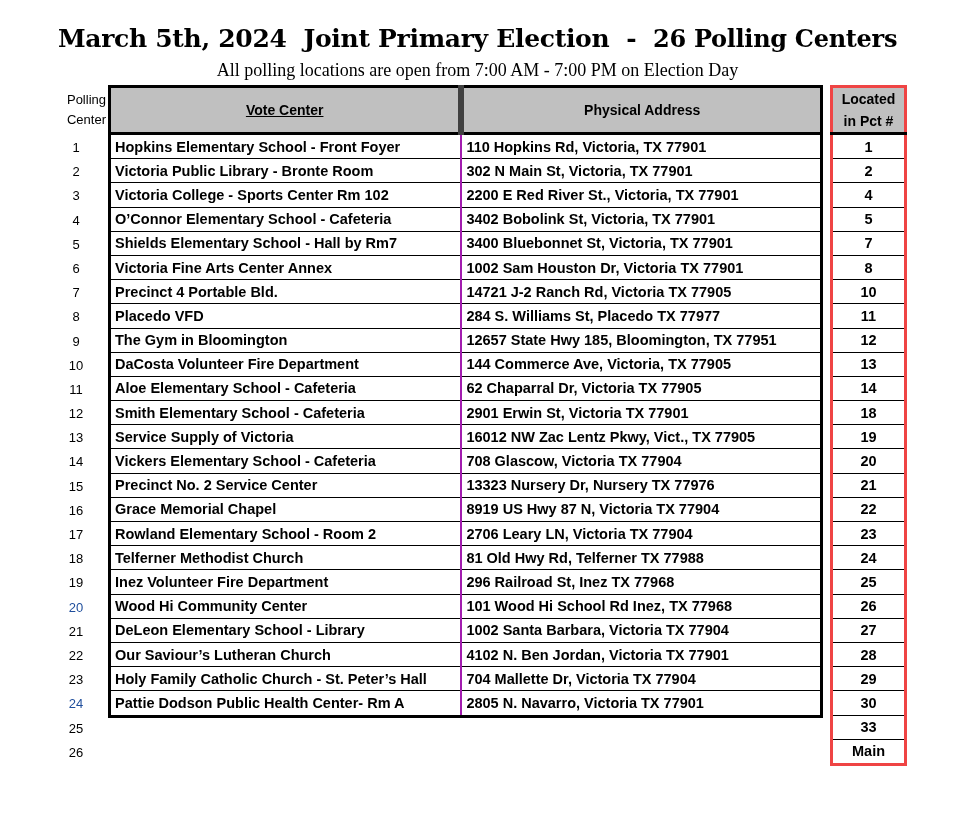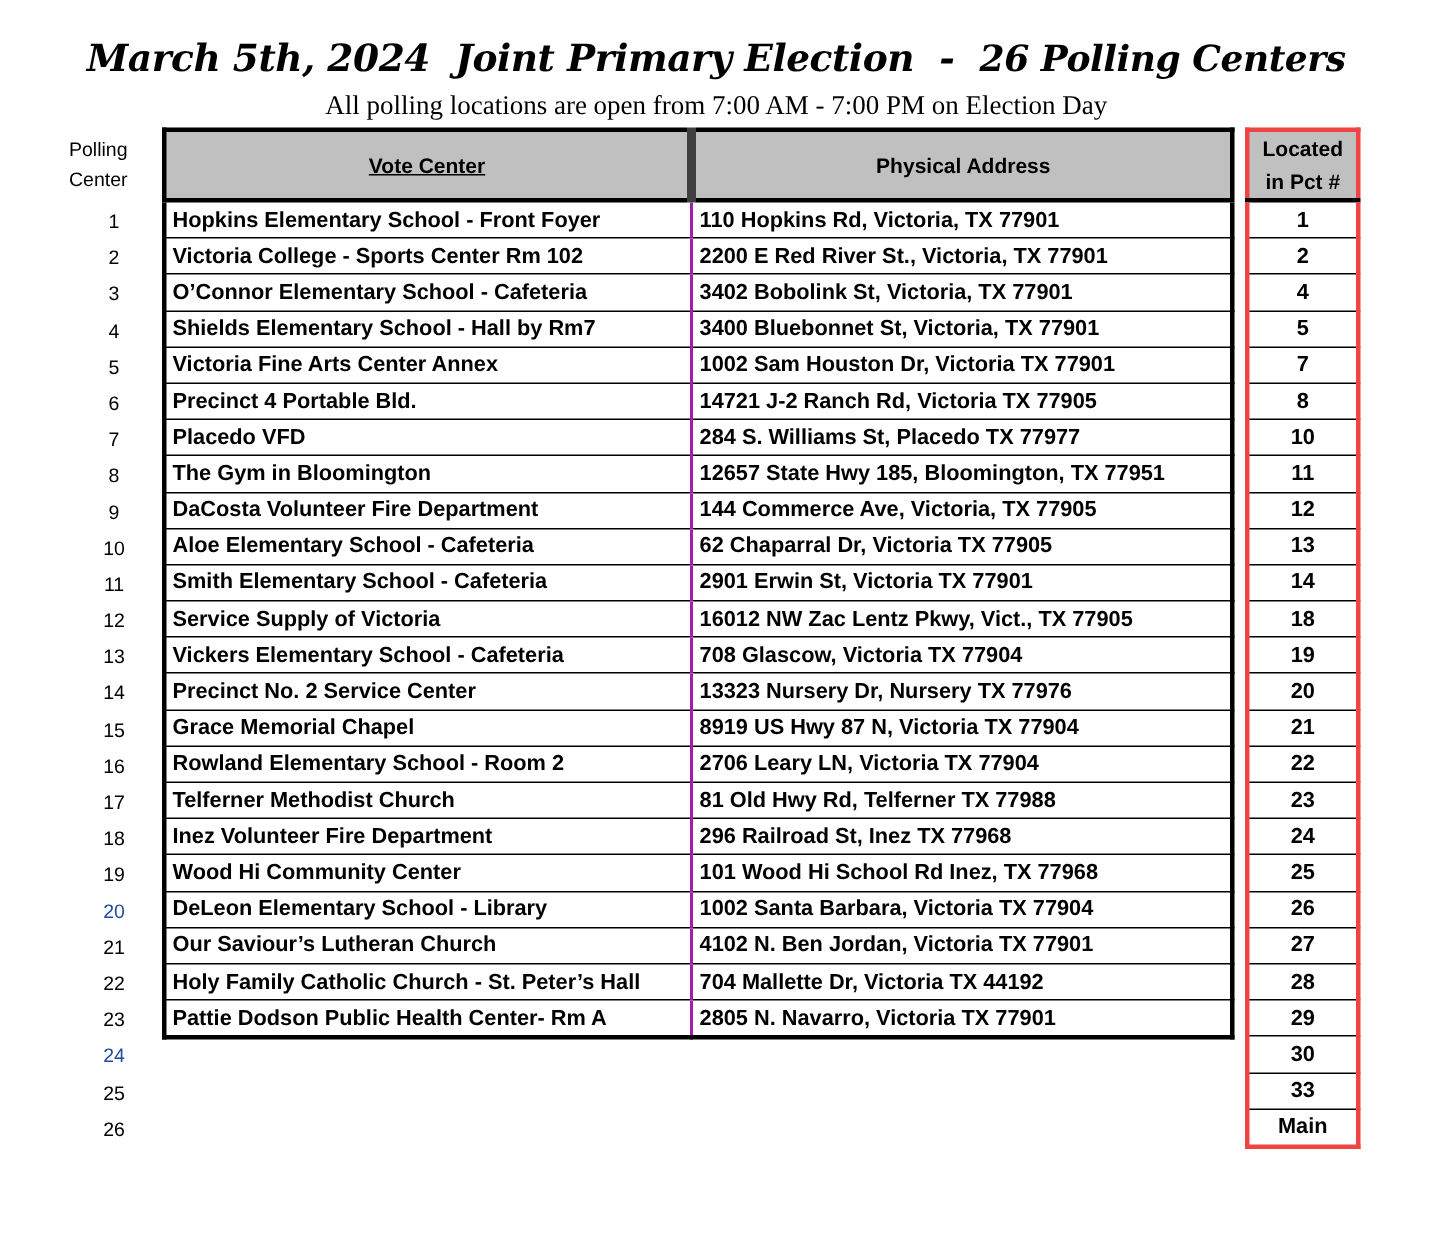--- a/index.html
+++ b/index.html
@@ -1,28 +1,28 @@
 <!DOCTYPE html>
 <html><head>
 <meta charset="utf-8">
 <style>
   html, body { margin: 0; padding: 0; background: #ffffff; }
   body { width: 955px; height: 823px; position: relative; overflow: hidden; color: #000; }
   .title {
     position: absolute; left: 0; top: 24px; width: 955px; text-align: center;
     font-family: "DejaVu Serif", "Liberation Serif", serif; font-weight: bold;
-    font-size: 25px; letter-spacing: -0.3px; white-space: pre; font-style: italic;
+    font-size: 25px; letter-spacing: -0.3px; white-space: pre;
   }
   .title .t2 { font-size: 24px; }
   .subtitle {
     position: absolute; left: 0; top: 60px; width: 955px; text-align: center;
     font-family: "Liberation Serif", "DejaVu Serif", serif; font-size: 18px;
   }
   .pc-label {
-    position: absolute; left: 46px; top: 90px; width: 60px; text-align: left;
+    position: absolute; left: 46px; top: 90px; width: 60px; text-align: right;
     font-family: "Liberation Sans", sans-serif; font-size: 13px; line-height: 20px;
   }
   .rownums {
     position: absolute; left: 46px; top: 136px; width: 60px;
   }
   .rownum {
     height: 24.2px; line-height: 24.2px; text-align: center;
     font-family: "Liberation Sans", sans-serif; font-size: 13px;
   }
   .rownum.blue { color: #1f4e9c; }
@@ -97,20 +97,24 @@
       <th class="vc">Vote Center</th>
       <th class="addr">Physical Address</th>
     </tr>
   </thead>
   <tbody id="main-body">
       <tr>
         <td class="vc">Hopkins Elementary School - Front Foyer</td>
         <td>110 Hopkins Rd, Victoria, TX 77901</td>
       </tr>
       <tr>
+        <td class="vc">Victoria Public Library - Bronte Room</td>
+        <td>302 N Main St, Victoria, TX 77901</td>
+      </tr>
+      <tr>
         <td class="vc">Victoria College - Sports Center Rm 102</td>
         <td>2200 E Red River St., Victoria, TX 77901</td>
       </tr>
       <tr>
         <td class="vc">O’Connor Elementary School - Cafeteria</td>
         <td>3402 Bobolink St, Victoria, TX 77901</td>
       </tr>
       <tr>
         <td class="vc">Shields Elementary School - Hall by Rm7</td>
         <td>3400 Bluebonnet St, Victoria, TX 77901</td>
@@ -178,21 +182,21 @@
       <tr>
         <td class="vc">DeLeon Elementary School - Library</td>
         <td>1002 Santa Barbara, Victoria TX 77904</td>
       </tr>
       <tr>
         <td class="vc">Our Saviour’s Lutheran Church</td>
         <td>4102 N. Ben Jordan, Victoria TX 77901</td>
       </tr>
       <tr>
         <td class="vc">Holy Family Catholic Church - St. Peter’s Hall</td>
-        <td>704 Mallette Dr, Victoria TX 44192</td>
+        <td>704 Mallette Dr, Victoria TX 77904</td>
       </tr>
       <tr>
         <td class="vc">Pattie Dodson Public Health Center- Rm A</td>
         <td>2805 N. Navarro, Victoria TX 77901</td>
       </tr>
     </tbody>
 </table>
 
 <table class="pct-table">
   <thead>

